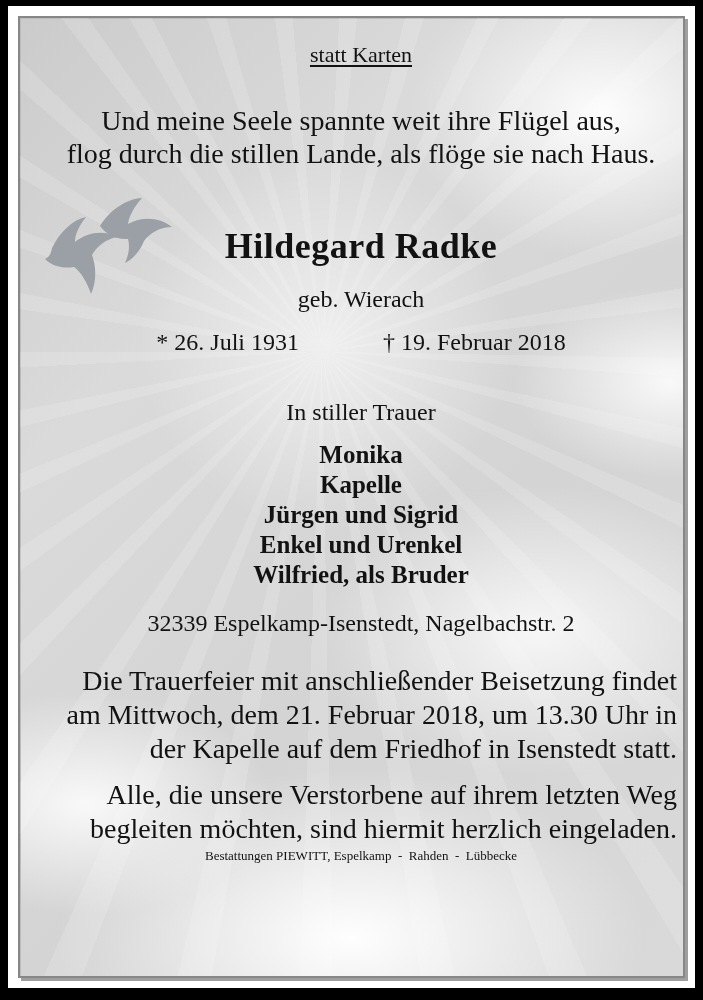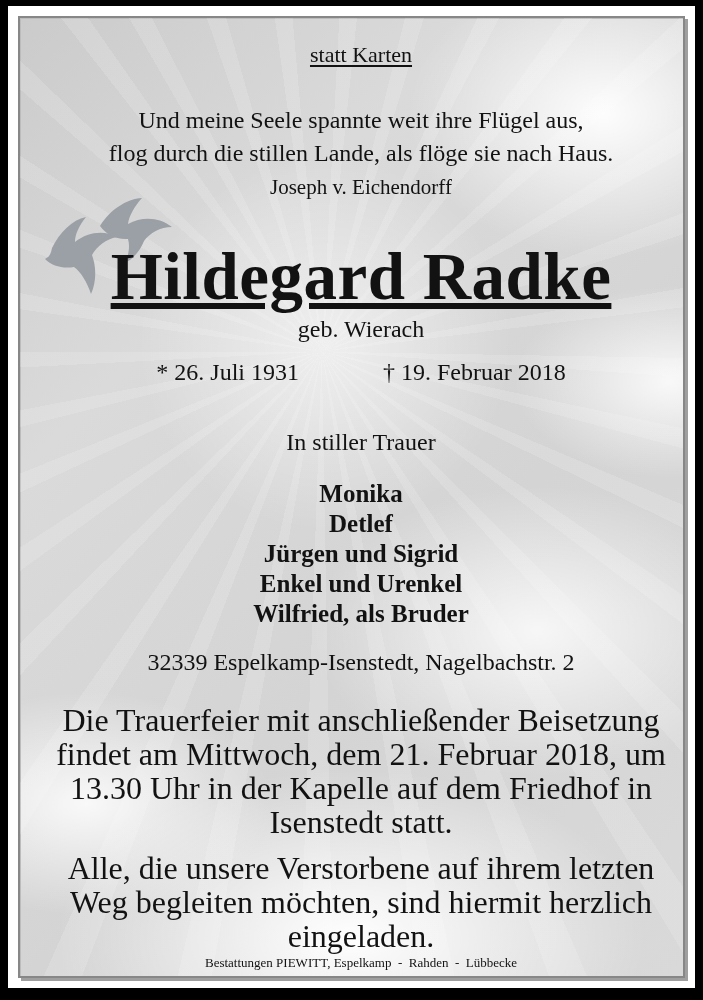--- a/index.html
+++ b/index.html
@@ -35,29 +35,29 @@
       rgba(255,255,255,0.65) 0deg 3deg, rgba(255,255,255,0) 3deg 11deg);
     opacity:.22;
   }
   .content{
     position:relative;height:100%;
     display:flex;flex-direction:column;align-items:center;
     text-align:center;
   }
   .statt{margin-top:24px;font-size:22px;line-height:26px;
     text-decoration:underline;text-underline-offset:3px;}
-  .poem{margin-top:36px;font-size:24px;line-height:33px;white-space:nowrap;}
+  .poem{margin-top:36px;font-size:28px;line-height:33px;white-space:nowrap;}
   .poem-attr{margin-top:4px;font-size:21px;line-height:26px;}
-  .deceased-name{margin:48px 0 0 0;font-size:67px;line-height:56px;font-weight:bold;letter-spacing:.5px;text-decoration:underline;}
+  .deceased-name{margin:48px 0 0 0;font-size:36px;line-height:56px;font-weight:bold;letter-spacing:.5px;}
   .maiden{margin-top:10px;font-size:24px;line-height:30px;}
   .dates{margin-top:12px;font-size:24px;line-height:32px;display:flex;gap:84px;justify-content:space-between;}
   .intro{margin-top:38px;font-size:24px;line-height:32px;}
-  .names{margin-top:21px;font-size:25px;line-height:30px;font-weight:bold;}
+  .names{margin-top:12px;font-size:25px;line-height:30px;font-weight:bold;}
   .address{margin-top:18px;font-size:24px;line-height:30px;}
-  .para{margin:26px 0 0 0;width:632px;font-size:32px;line-height:34px;}
+  .para{margin:26px 0 0 0;width:632px;font-size:28px;line-height:34px;text-align:right;}
   .para2{margin-top:12px;}
   .footer{font-size:13px;line-height:20px;}
   .birds{position:absolute;left:14px;top:172px;width:150px;height:130px;}
 </style>
 </head>
 <body>
 
 <div class="card">
   <div class="frame">
     <div class="rays"></div>
@@ -70,35 +70,34 @@
     </svg>
 
     <div class="content">
 
       <div class="statt">statt Karten</div>
 
       <div class="poem">
         <div>Und meine Seele spannte weit ihre Flügel aus,</div>
         <div>flog durch die stillen Lande, als flöge sie nach Haus.</div>
       </div>
-      <div class="poem-attr">Joseph v. Eichendorff</div>
 
       <h1 class="deceased-name">Hildegard Radke</h1>
       <div class="maiden">geb. Wierach</div>
 
       <div class="dates">
         <span>* 26. Juli 1931</span>
         <span>† 19. Februar 2018</span>
       </div>
 
       <div class="intro">In stiller Trauer</div>
 
       <div class="names">
         <div>Monika</div>
-        <div>Detlef</div>
+        <div>Kapelle</div>
         <div>Jürgen und Sigrid</div>
         <div>Enkel und Urenkel</div>
         <div>Wilfried, als Bruder</div>
       </div>
 
       <div class="address">32339 Espelkamp-Isenstedt, Nagelbachstr. 2</div>
 
       <p class="para">Die Trauerfeier mit anschließender Beisetzung findet am Mittwoch, dem 21. Februar 2018, um 13.30 Uhr in der Kapelle auf dem Friedhof in Isenstedt statt.</p>
       <p class="para para2">Alle, die unsere Verstorbene auf ihrem letzten Weg begleiten möchten, sind hiermit herzlich eingeladen.</p>
 

